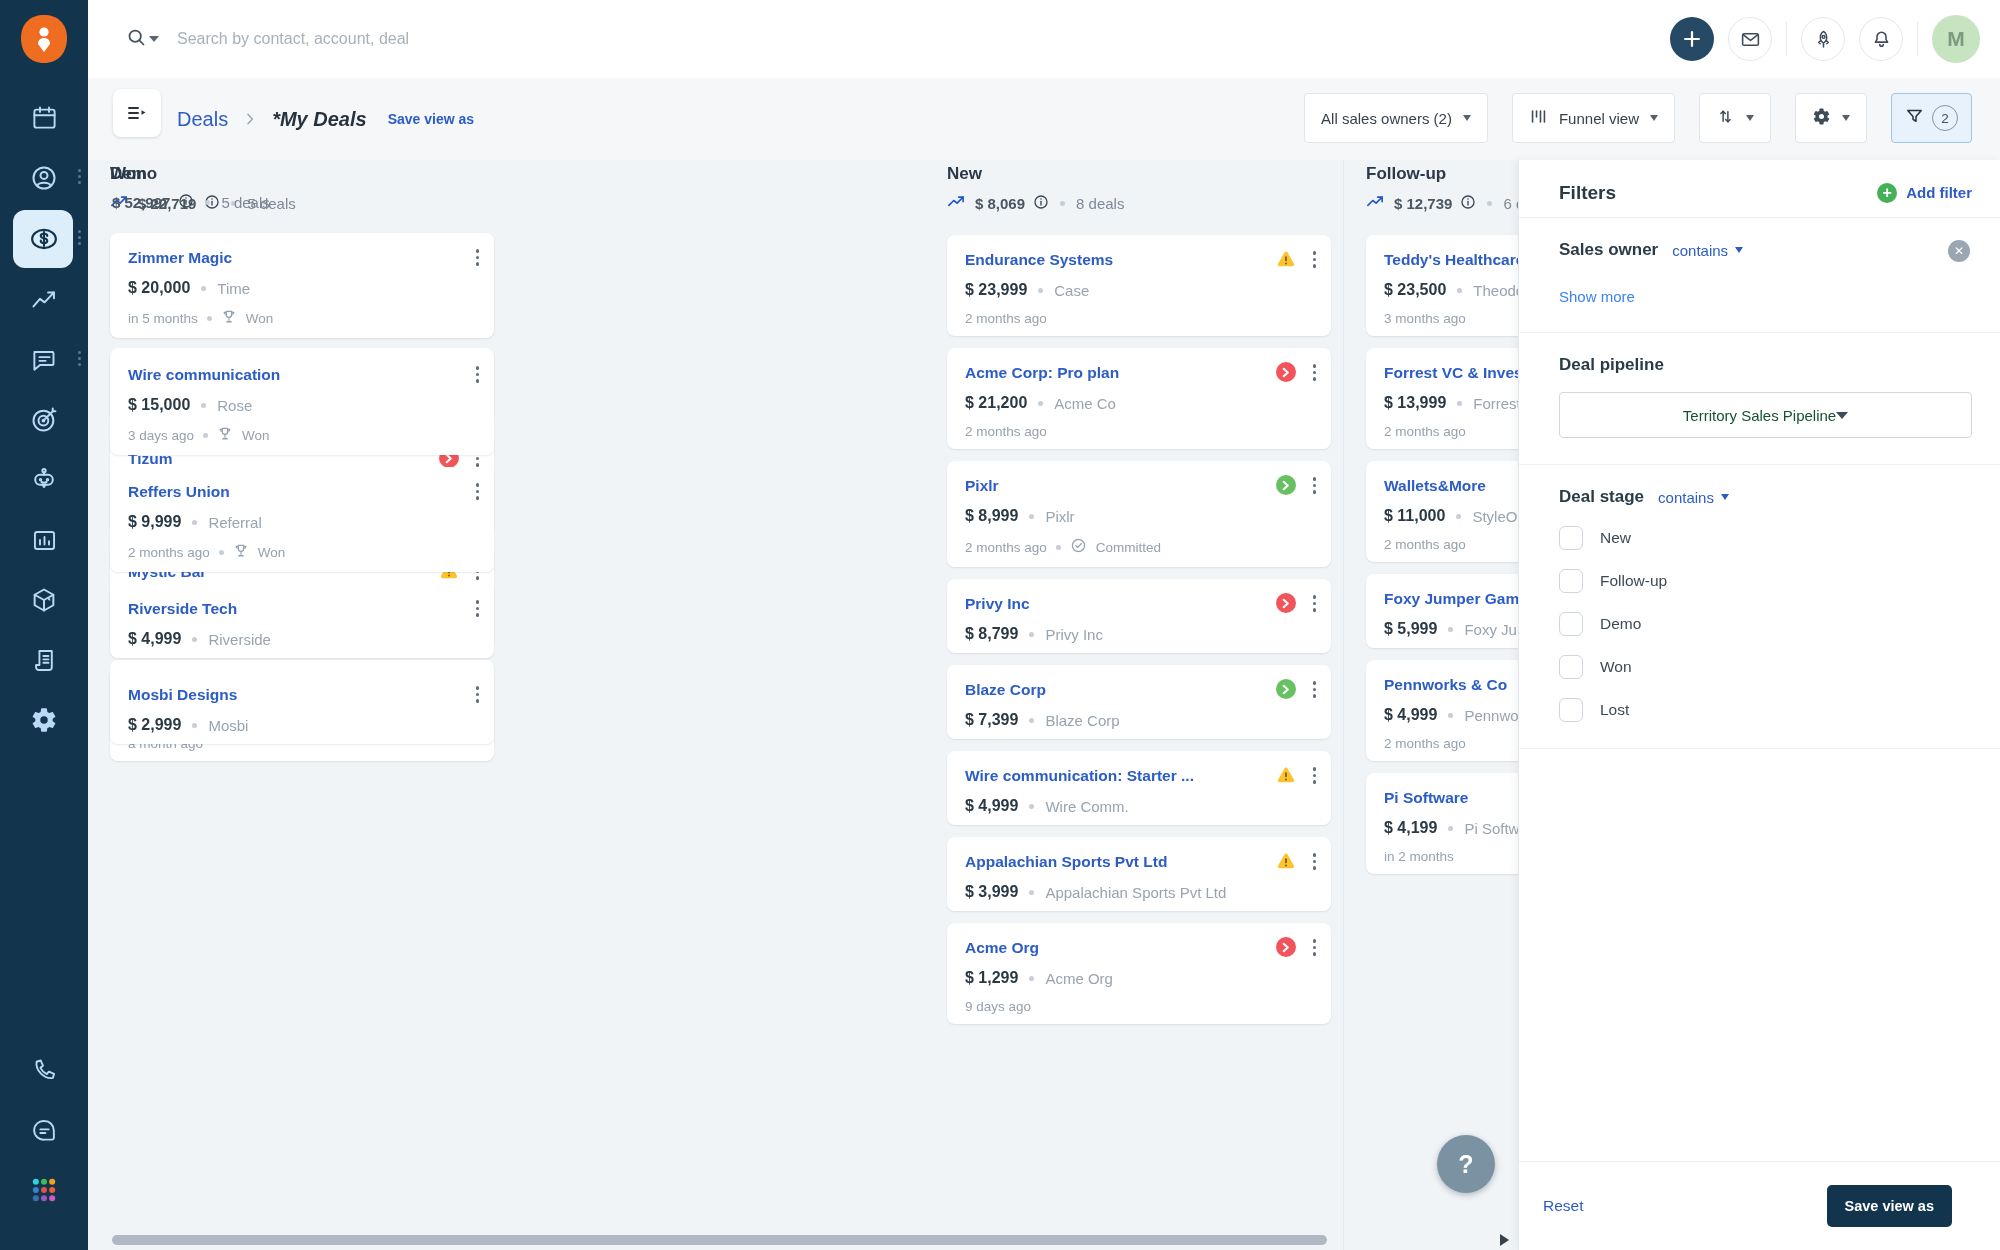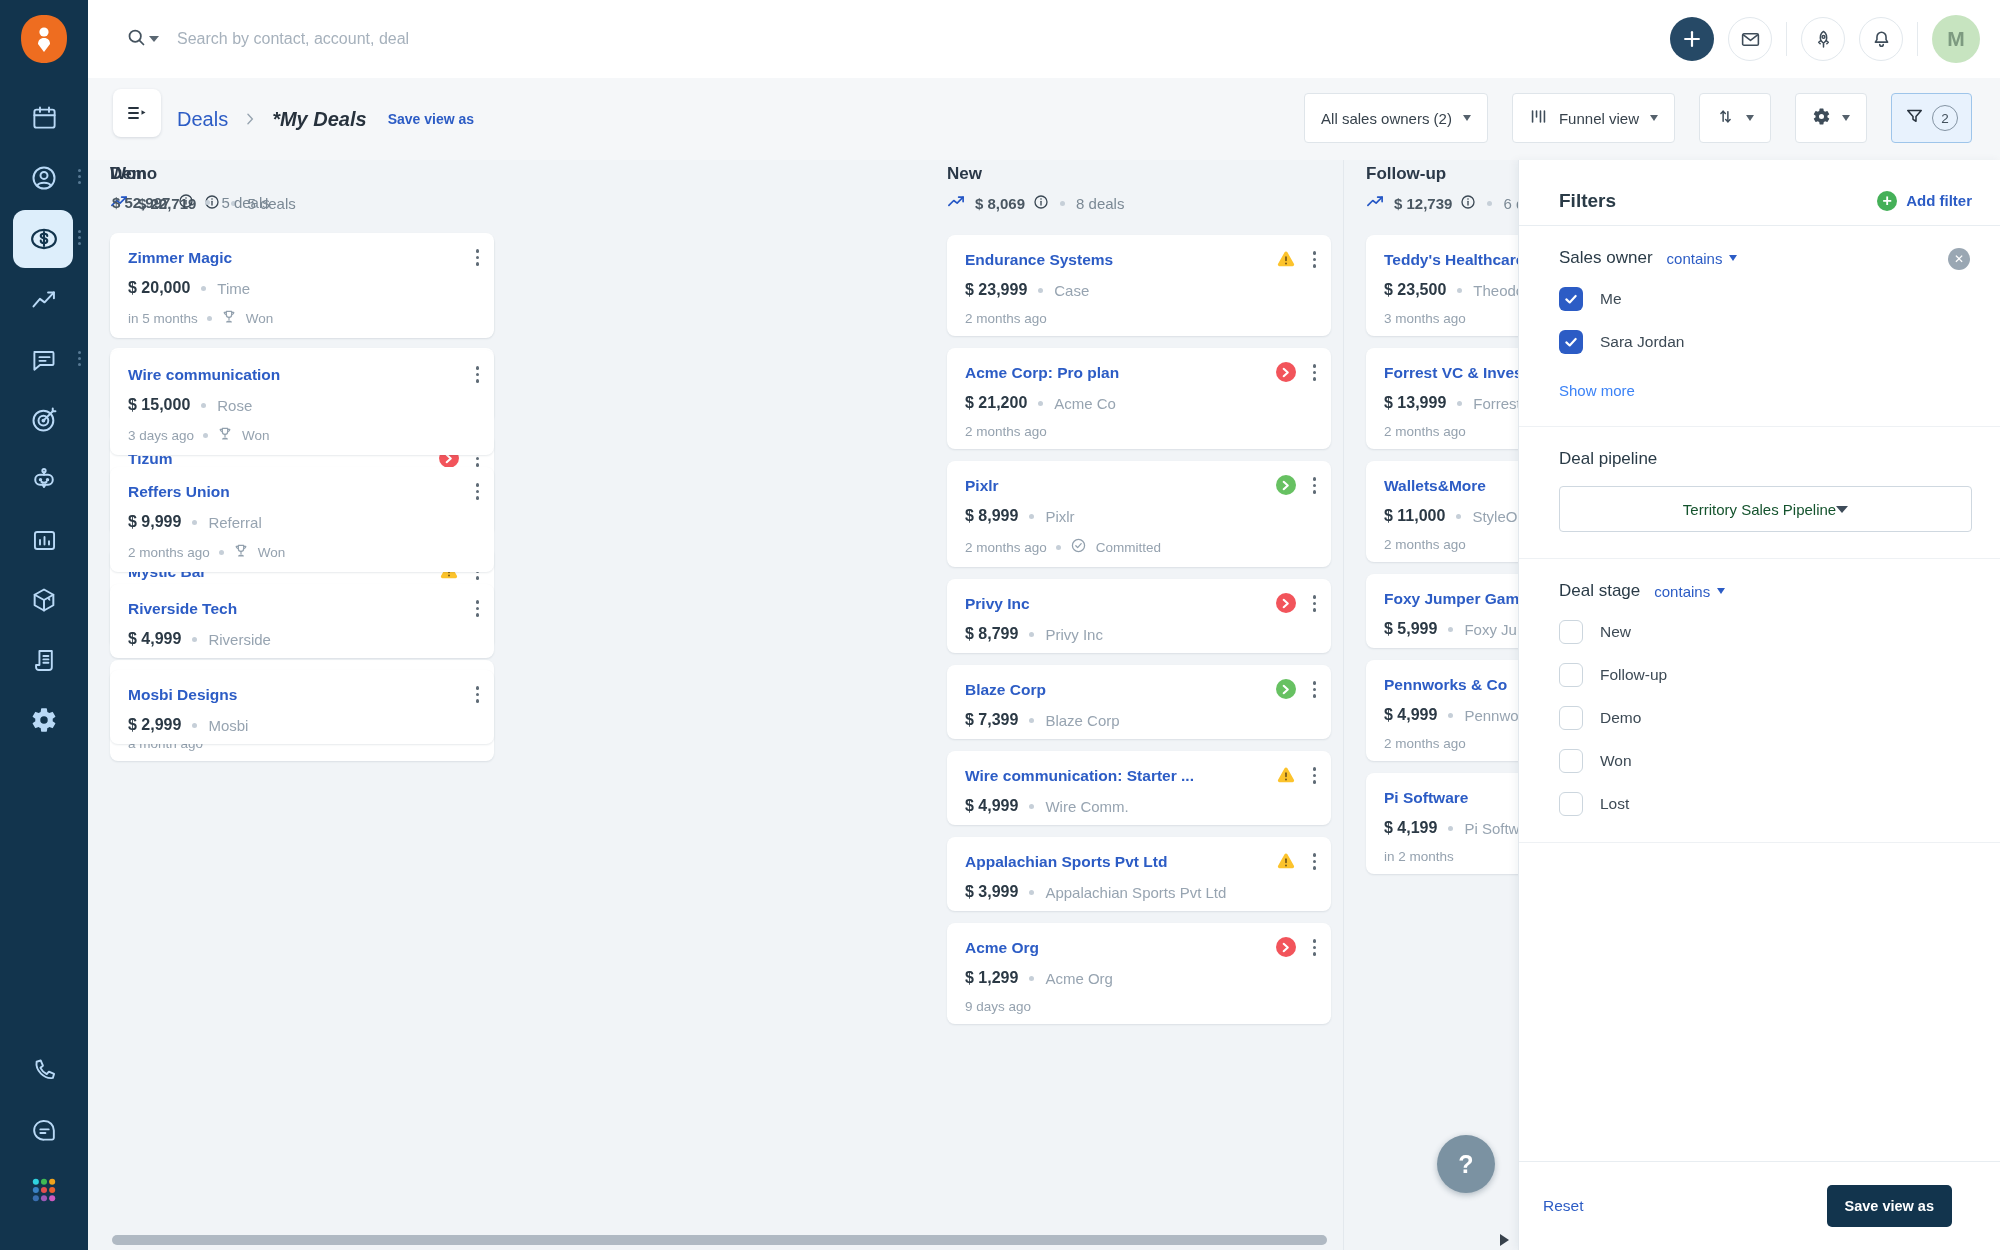--- a/index.html
+++ b/index.html
@@ -69,27 +69,27 @@
   .card-mid{margin-top:11px;display:flex;align-items:center;gap:11px;white-space:nowrap}
   .val{font-size:16px;font-weight:700;color:#2b3945}
   .dot{width:5px;height:5px;border-radius:50%;background:#c6cfd8;flex:none}
   .acct{font-size:15px;color:#97a4b1}
   .card-bot{margin-top:12px;display:flex;align-items:center;gap:9px;font-size:13.5px;color:#95a2af;white-space:nowrap}
   .tag-label{color:#95a2af}
 
   
   .panel{position:absolute;left:1518px;top:160px;width:482px;height:1090px;background:#fff;z-index:30;
          border-left:1px solid #e3e8ed;box-shadow:-3px 0 8px rgba(24,50,71,.05);box-sizing:border-box}
-  .panel-header{height:49px;border-bottom:1px solid #e8edf1;display:flex;align-items:center;justify-content:space-between;padding:16px 28px 0 40px}
+  .panel-header{height:49px;border-bottom:1px solid #e8edf1;display:flex;align-items:center;justify-content:space-between;padding:8px 28px 0 40px}
   .panel-title{font-size:19px;font-weight:700;color:#2a3b47}
   .add-filter{display:flex;align-items:center;gap:9px;color:#2c5cc5;font-size:15px;font-weight:600;cursor:pointer}
   .add-icon{width:20px;height:20px;border-radius:50%;background:#45b058;color:#fff;font-size:16px;font-weight:700;display:flex;align-items:center;justify-content:center;line-height:1}
   .panel-section{padding:22px 28px 26px 40px;border-bottom:1px solid #eef1f4;position:relative}
   .sec-head{display:flex;align-items:center;gap:14px}
-  .sec-label{font-size:17px;font-weight:400;color:#2a3b47}
+  .sec-label{font-size:17px;font-weight:700;color:#2a3b47}
   .sec-op{color:#2c5cc5;font-size:15px;display:flex;align-items:center;gap:7px;cursor:pointer}
   .sec-op .caret{border-top-color:#2c5cc5;border-left-width:4.5px;border-right-width:4.5px}
   .close-btn{position:absolute;right:30px;top:22px;width:22px;height:22px;border-radius:50%;background:#9aa7b3;color:#fff;
              font-size:12px;display:flex;align-items:center;justify-content:center;cursor:pointer}
   .chk-row{display:flex;align-items:center;gap:17px;margin-top:19px;cursor:pointer}
   .chk{width:24px;height:24px;border-radius:6px;box-sizing:border-box;display:flex;align-items:center;justify-content:center;flex:none}
   .chk.checked{background:#2c5cc5}
   .chk.un{background:#fff;border:1.5px solid #ccd6de}
   .chk-label{font-size:15.5px;color:#3d4a55}
   .show-more{color:#3b82f6;font-size:15px;margin-top:28px;cursor:pointer;display:inline-block}
@@ -1005,38 +1005,20 @@
 
   <div class="panel-section">
     <div class="sec-head">
       <span class="sec-label">Sales owner</span>
       <span class="sec-op">
         <span>contains</span>
           <span class="caret"></span>
       </span>
     </div>
     <div class="close-btn">✕</div>
-    <div id="owner-options">
-        <div class="chk-row">
-          <span class="chk checked">
-            <svg width="16" height="16" viewBox="0 0 24 24" fill="none" stroke="#fff" stroke-width="3.2" stroke-linecap="round" stroke-linejoin="round">
-              <polyline points="5,12.6 10,17.2 19,7.4"></polyline>
-            </svg>
-          </span>
-          <span class="chk-label">Me</span>
-        </div>
-        <div class="chk-row">
-          <span class="chk checked">
-            <svg width="16" height="16" viewBox="0 0 24 24" fill="none" stroke="#fff" stroke-width="3.2" stroke-linecap="round" stroke-linejoin="round">
-              <polyline points="5,12.6 10,17.2 19,7.4"></polyline>
-            </svg>
-          </span>
-          <span class="chk-label">Sara Jordan</span>
-        </div>
-      </div>
     <span class="show-more">Show more</span>
   </div>
 
   <div class="panel-section">
     <span class="sec-label">Deal pipeline</span>
     <div class="select">
       <span>Territory Sales Pipeline</span>
       <span class="caret"></span>
     </div>
   </div>

